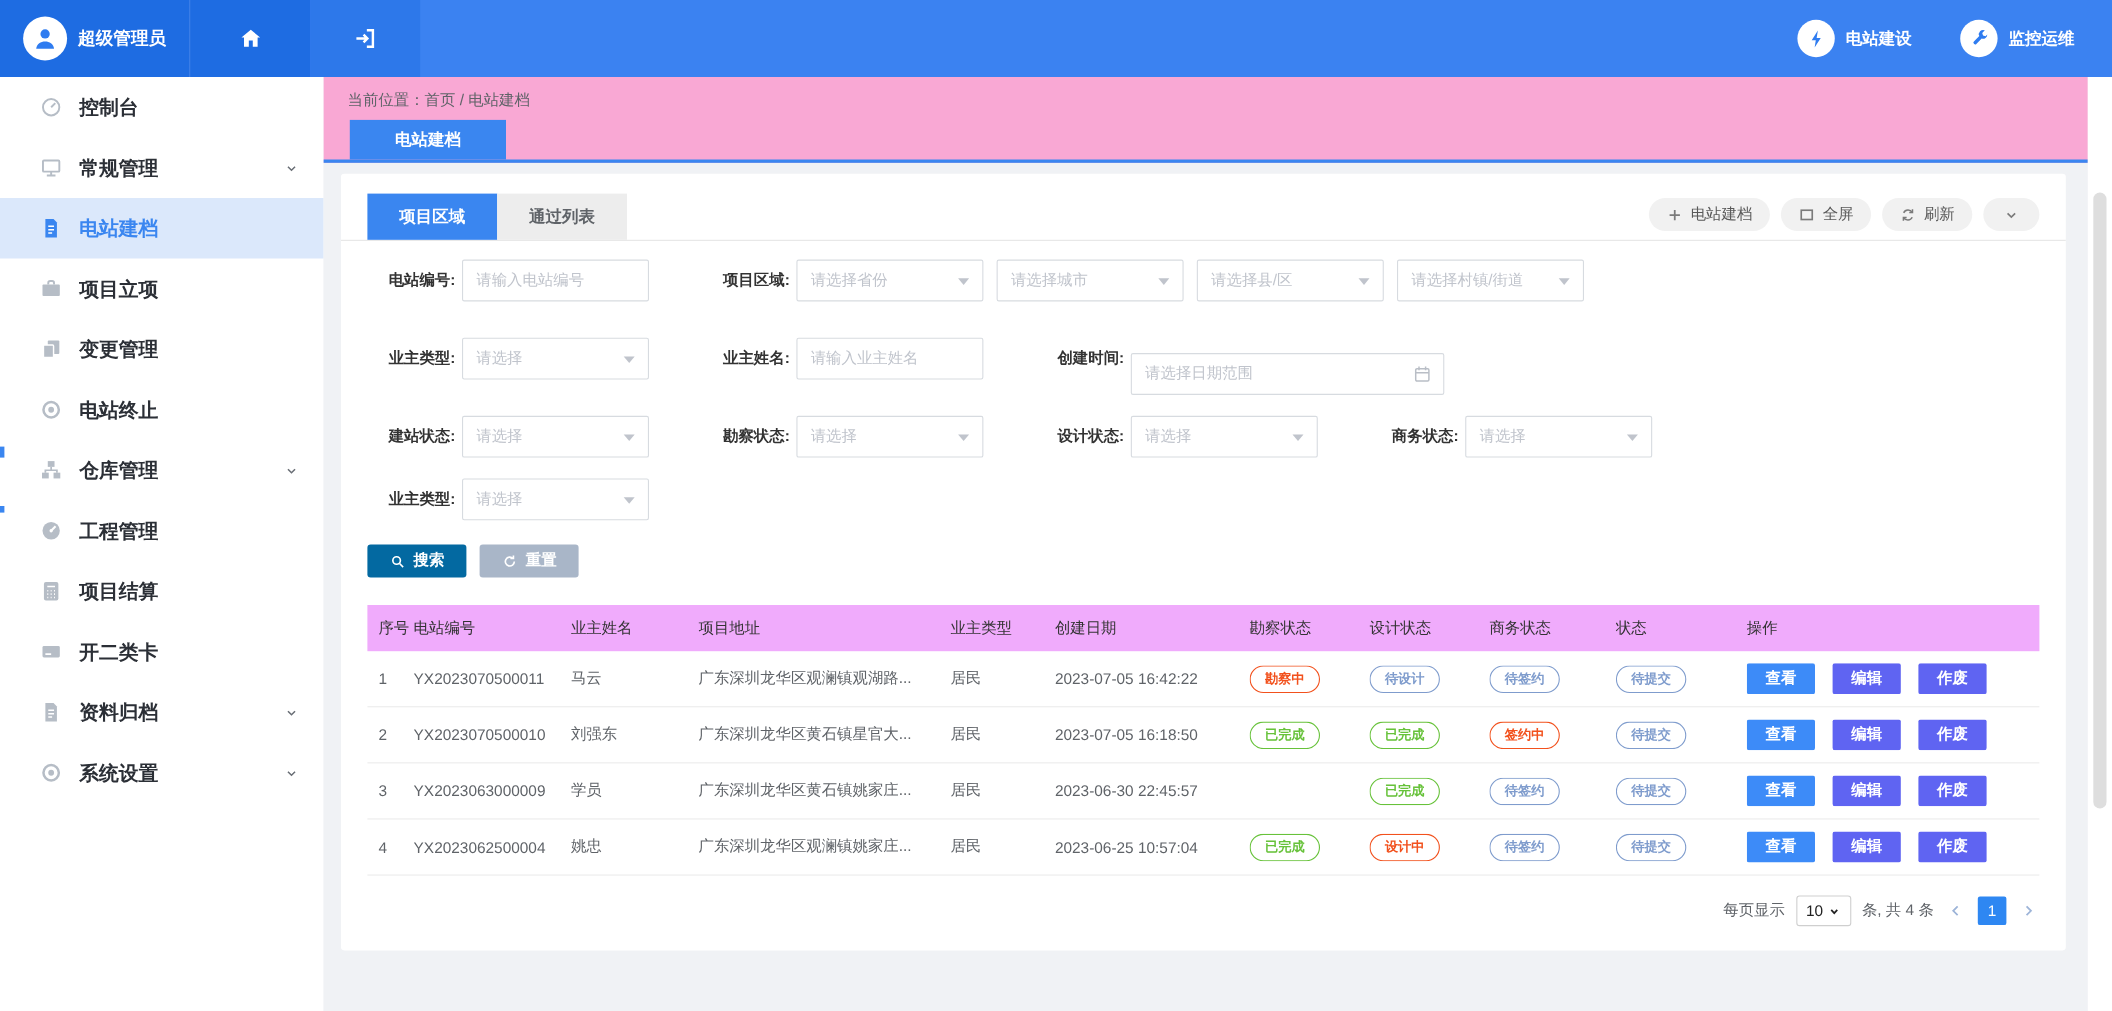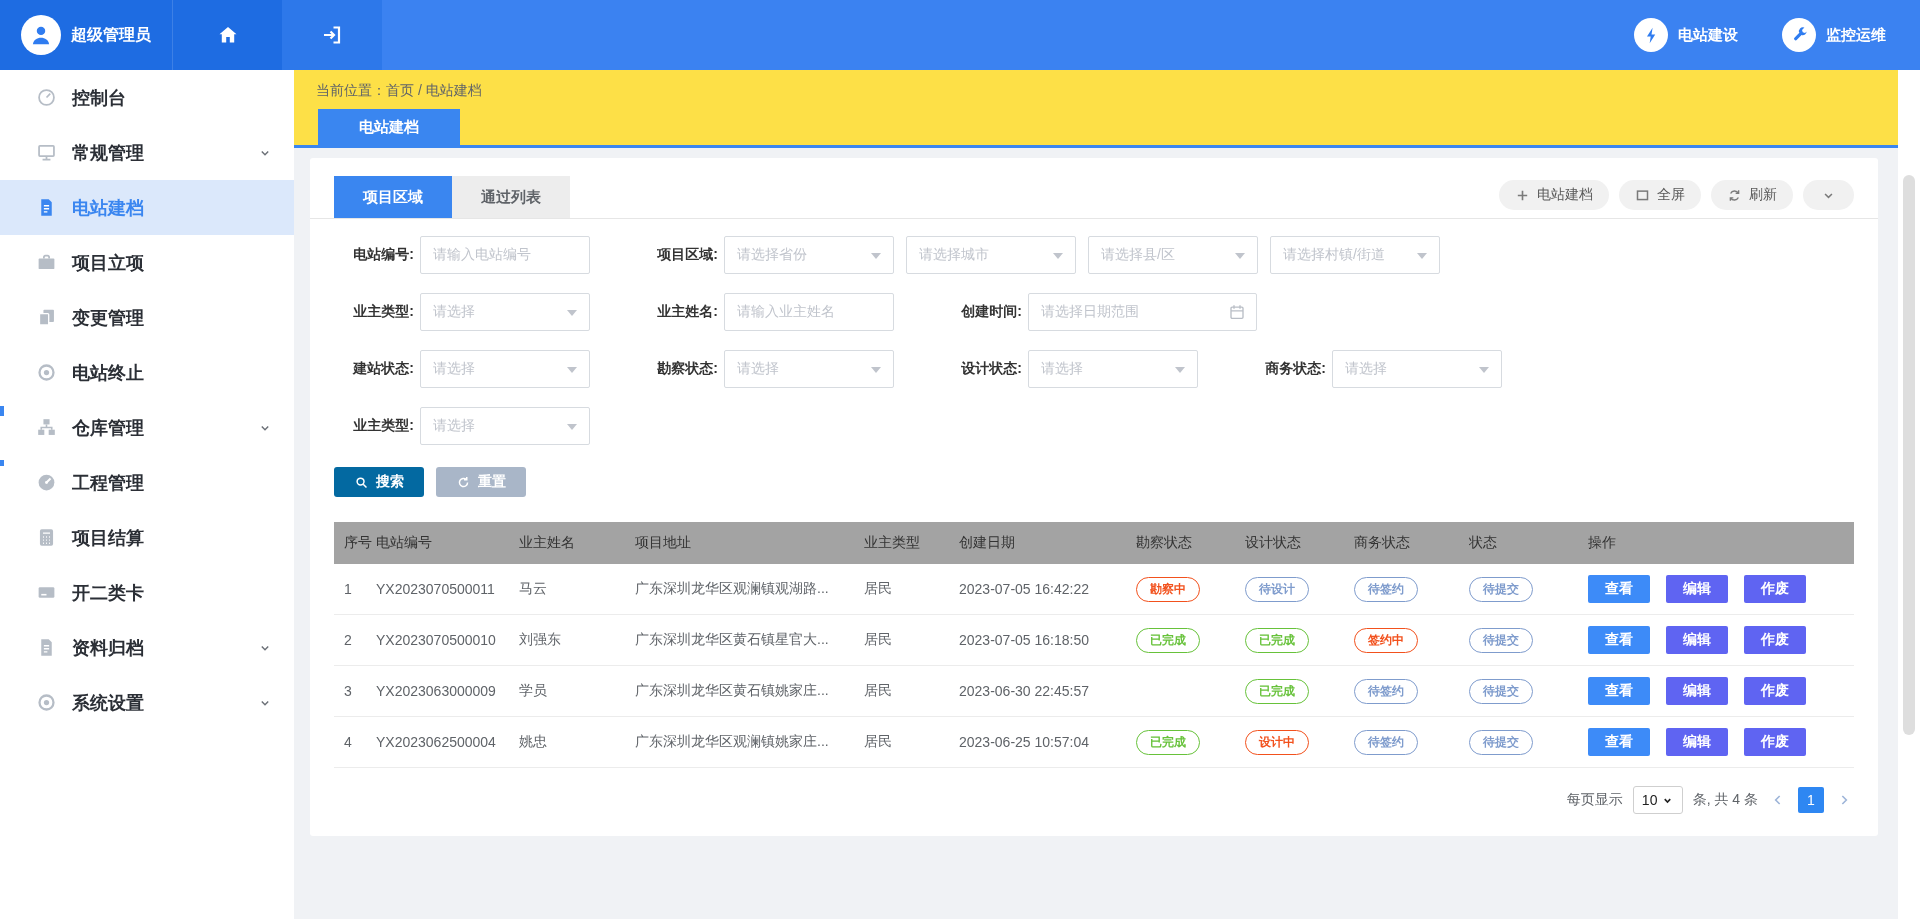--- a/index.html
+++ b/index.html
@@ -39,21 +39,21 @@
   .side-item .sicon svg { width:21px; height:21px; display:block; }
   .side-item .slabel { font-size:18px; font-weight:700; color:#2b2f36; }
   .side-item .schev { margin-left:auto; width:14px; height:14px; color:#6a6f76; }
   .side-item.active { background:#dbe8fb; }
   .side-item.active .slabel { color:#3a86f0; }
   .side-item.active .sicon { color:#3a86f0; }
   .side-tick { position:absolute; left:0; width:4px; background:#3a86f0; }
 
   
   .main { position:absolute; top:70px; left:294px; right:22px; bottom:0; background:#f0f2f5; }
-  .topstrip { height:78px; background:#fde047; border-bottom:3px solid #3a86f0; position:relative; }
+  .topstrip { height:78px; background:#f9a8d4; border-bottom:3px solid #3a86f0; position:relative; }
   .breadcrumb { position:absolute; top:12px; left:22px; font-size:14px; color:#5f6368; }
   .page-tab { position:absolute; left:24px; bottom:0; width:142px; height:36px; background:#3a86f0;
     color:#fff; font-size:15px; font-weight:700; display:flex; align-items:center; justify-content:center; cursor:pointer; }
 
   .card { margin:10px 20px 0 16px; background:#fff; border-radius:3px; min-height:666px; position:relative; }
   .toolbar { height:61px; border-bottom:1px solid #e6e6e6; display:flex; align-items:flex-end; padding:0 24px; }
   .ltabs { display:flex; }
   .ltab { width:118px; height:42px; display:flex; align-items:center; justify-content:center;
     font-size:15px; font-weight:700; cursor:pointer; background:#ededed; color:#5f6368; }
   .ltab.active { background:#3a86f0; color:#fff; }
@@ -68,32 +68,32 @@
   .frow { display:flex; align-items:center; margin-bottom:19px; }
   .fgroup { display:flex; align-items:center; margin-right:48px; }
   .flabel { width:80px; text-align:right; font-size:14px; font-weight:700; color:#333; margin-right:6px; white-space:nowrap; }
   .ctl { position:relative; height:38px; border:1px solid #d7dbe0; border-radius:2px; background:#fff;
     display:flex; align-items:center; padding:0 12px; width:170px; cursor:text; }
   .ctl + .ctl { margin-left:12px; }
   .ctl .ph { font-size:14px; color:#c0c4cc; white-space:nowrap; overflow:hidden; }
   .ctl.select { cursor:pointer; }
   .ctl.select .caret { position:absolute; right:12px; top:16px; width:0; height:0;
     border-left:5px solid transparent; border-right:5px solid transparent; border-top:6px solid #c0c4cc; }
-  .ctl.date { width:229px; }
+  .ctl.date { width:285px;margin-top:28px; }
   .ctl.date .cal { position:absolute; right:10px; top:9px; width:18px; height:18px; color:#b9bec6; }
   .btnrow { display:flex; gap:12px; padding:3px 24px 0 24px; }
   .btn { height:30px; border-radius:3px; color:#fff; font-size:14px; font-weight:700;
     display:flex; align-items:center; justify-content:center; gap:7px; width:90px; cursor:pointer; border:none; }
   .btn svg { width:15px; height:15px; }
 
   
   .table { margin:25px 24px 0 24px; }
   .trow { display:grid; grid-template-columns:42px 143px 116px 229px 95px 177px 109px 109px 115px 119px 1fr;
     align-items:center; }
-  .thead { background:#a3a3a3; height:42px; font-size:14px; color:#333; }
+  .thead { background:#f0abfc; height:42px; font-size:14px; color:#333; }
   .tbody .trow { height:51px; border-bottom:1px solid #ececec; font-size:14px; color:#5f6368; }
   .cell { padding-right:10px; white-space:nowrap; overflow:hidden; }
   .cell.first { padding-left:10px; }
   .badge { display:inline-block; padding:4px 13px; border-radius:14px; border:1px solid; font-size:12px; line-height:15px;font-weight:bold; }
   .actions { display:flex; gap:16px; }
   .abtn { width:62px; height:28px; border:none; border-radius:2px; color:#fff; font-size:14px;
     font-weight:700; display:flex; align-items:center; justify-content:center; cursor:pointer; }
 
   
   .pager { display:flex; align-items:center; justify-content:flex-end; gap:10px;

